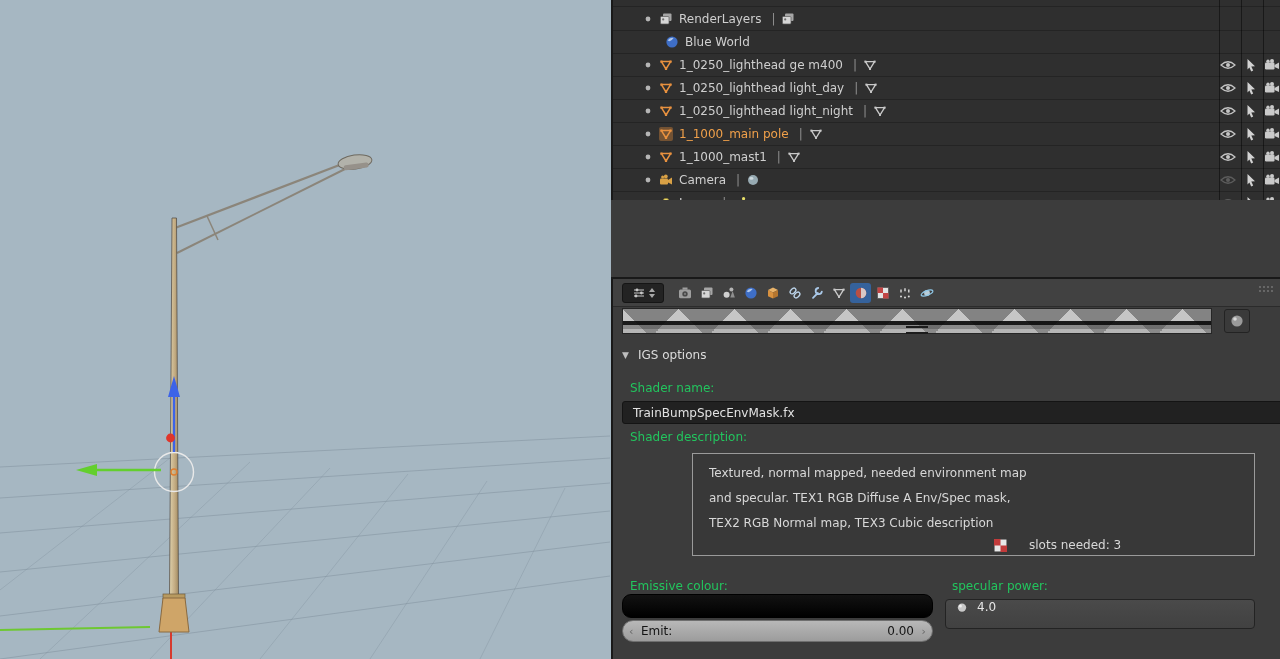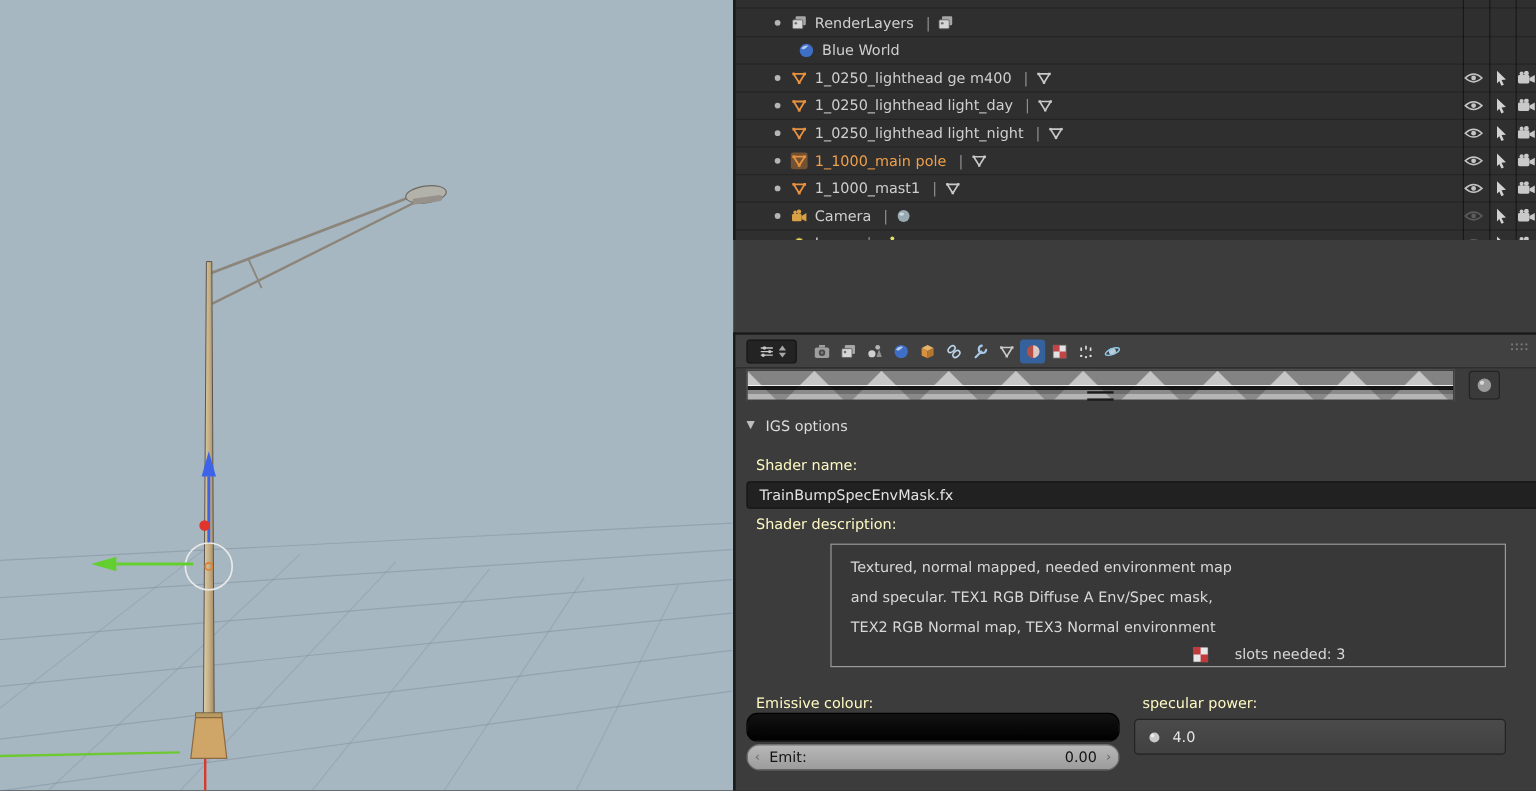--- a/index.html
+++ b/index.html
@@ -38,39 +38,39 @@
       linear-gradient(to bottom, rgba(0,0,0,0) 0 48%, rgba(255,255,255,0.85) 48% 52%, rgba(12,12,12,0.92) 52% 66%, rgba(90,90,90,0.55) 66% 82%, rgba(150,150,150,0.35) 82% 100%),
       repeating-conic-gradient(from 45deg, #c6c6c6 0% 25%, #838383 0% 50%);
     background-size:auto,56px 56px}
   #preview-handle{position:absolute;left:50%;bottom:-1px;transform:translateX(-50%);width:22px;height:8px;border-top:2px solid #1c1c1c;border-bottom:2px solid #1c1c1c}
   #preview-btn{position:absolute;left:611px;top:30px;width:26px;height:24px;background:#3a3a3a;border:1px solid #232323;border-radius:3px;display:flex;align-items:center;justify-content:center}
 
   #igs-head{position:absolute;left:9px;top:66px;width:633px;height:20px;display:flex;align-items:center;gap:9px;color:#dcdcdc}
   #igs-tri{font-size:9px;color:#bdbdbd}
   #igs-grip{position:absolute;right:4px;top:5px;opacity:.7}
 
-  .flabel{position:absolute;color:#fef9c3}
+  .flabel{position:absolute;color:#22c55e}
   #shader-dd{position:absolute;left:9px;top:122px;width:730px;height:23px;background:#212121;border:1px solid #141414;border-radius:3px;
     display:flex;align-items:center;padding:0 10px;color:#e2e2e2}
   #shader-dd .updn{margin-left:auto;display:flex;flex-direction:column;align-items:center}
 
   #desc-box{position:absolute;left:79px;top:174px;width:563px;height:103px;border:1px solid #9a9a9a;background:rgba(0,0,0,0.05);
     padding:7px 0 0 16px;color:#d8d8d8}
   #desc-box .dline{line-height:25px;white-space:nowrap}
   #slots-row{display:flex;align-items:center;gap:22px;margin-top:2px;padding-left:285px}
 
   #emissive-swatch{position:absolute;left:9px;top:315px;width:311px;height:24px;background:linear-gradient(#121212,#000);border:1px solid #000;border-radius:9px}
   #emit-slider{position:absolute;left:9px;top:341px;width:311px;height:22px;border-radius:11px;
     background:linear-gradient(#b8b8b8,#9c9c9c);border:1px solid #6f6f6f;display:flex;align-items:center;color:#141414;padding:0 18px}
   #emit-slider .eval{margin-left:auto}
   .sl-arrow{position:absolute;top:50%;transform:translateY(-50%);color:rgba(0,0,0,0.4);font-size:11px}
   .sl-arrow.l{left:6px}.sl-arrow.r{right:6px}
 
   #spec-field{position:absolute;left:332px;top:320px;width:310px;height:30px;background:linear-gradient(#4a4a4a,#414141);
-    border:1px solid #232323;border-radius:4px;display:flex;align-items:center;gap:8px;padding:0 9px;color:#e6e6e6}
+    border:1px solid #232323;border-radius:4px;display:flex;gap:8px;padding:0 9px;color:#e6e6e6}
 </style>
 </head>
 <body>
 
 <svg width="0" height="0" style="position:absolute">
   <defs>
     <linearGradient id="poleGrad" x1="0" y1="0" x2="1" y2="0">
       <stop offset="0" stop-color="#ddd0ab"></stop>
         <stop offset="0.55" stop-color="#c5ae85"></stop>
         <stop offset="1" stop-color="#a38c63"></stop>
@@ -557,21 +557,21 @@
         <span class="tri-up"></span>
           <span class="tri-dn"></span>
       </span>
     </div>
 
     <span class="flabel" style="left:17px;top:151px">Shader description:</span>
 
     <div id="desc-box">
       <div class="dline">Textured, normal mapped, needed environment map</div>
       <div class="dline">and specular. TEX1 RGB Diffuse A Env/Spec mask,</div>
-      <div class="dline">TEX2 RGB Normal map, TEX3 Normal environment</div>
+      <div class="dline">TEX2 RGB Normal map, TEX3 Cubic description</div>
       <div id="slots-row">
         <svg width="13" height="13">
             <use href="#s-checker"></use>
           </svg>
         <span>slots needed: 3</span>
       </div>
     </div>
 
     <span class="flabel" style="left:17px;top:300px">Emissive colour:</span>
     <div id="emissive-swatch"></div>

